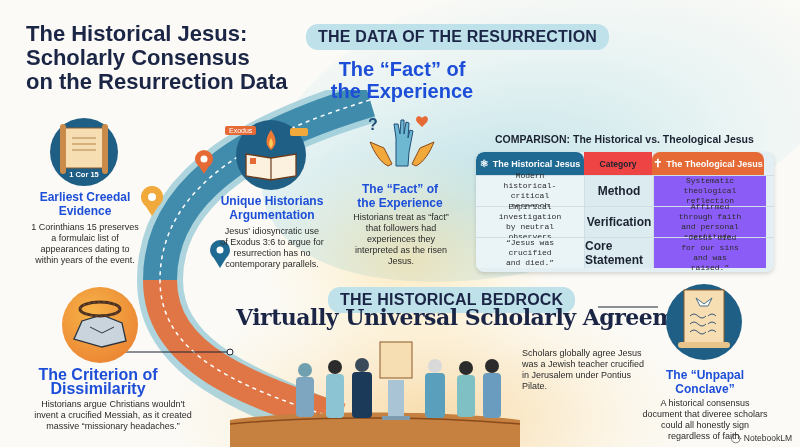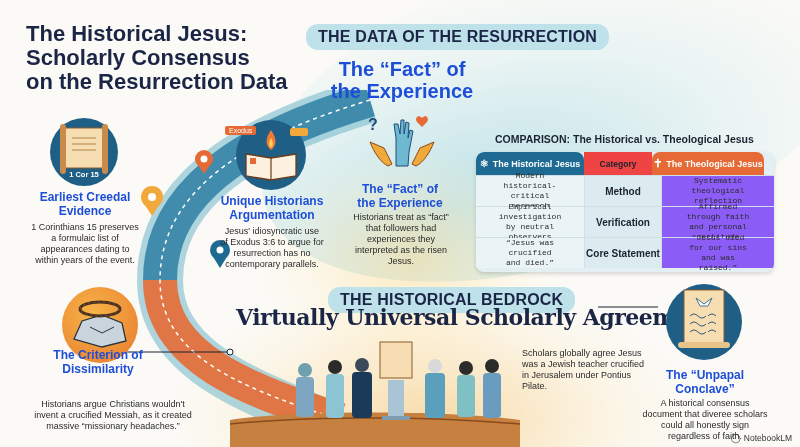--- a/index.html
+++ b/index.html
@@ -73,22 +73,22 @@
     display: flex; align-items: center; justify-content: center; gap: 4px;
     border-radius: 8px 8px 0 0;
   }
   .cmp-row { display: flex; height: 31px; border-top: 1px solid #cfdfe5; }
   .cmp-row .c1, .cmp-row .c3 {
     display: flex; align-items: center; justify-content: center; text-align: center;
     font-size: 8px; line-height: 10px; color: #2b2b2b; padding: 0 24px; font-family: Liberation Mono, monospace;
   }
   .cmp-row .c1 { width: 108px; background: #eaf4f7; }
   .cmp-row .c2 {
-    width: 78px; background: #dcebf0; display: flex; align-items: center; justify-content: center;
-    font-size: 10px; font-weight: bold; color: #1b2230; border-left: 1px solid #cfdfe5; border-right: 1px solid #cfdfe5;
+    width: 70px; background: #dcebf0; display: flex; align-items: center; justify-content: center;
+    font-size: 12px; font-weight: bold; color: #1b2230; border-left: 1px solid #cfdfe5; border-right: 1px solid #cfdfe5;
   }
   .cmp-row .c3 { width: 112px; background: #8b5cf6; }
 
   .bedrock-title {
     left: 236px; top: 304px; width: 310px;
     font-family: "DejaVu Serif", serif; font-weight: bold; font-size: 22px; color: #1b2545;
     white-space: nowrap; letter-spacing: -0.5px;
   }
 
   .brand {
@@ -219,21 +219,21 @@
 </div>
 
 <div class="icon-circle" style="left:62px; top:287px; width:76px; height:76px; background:radial-gradient(circle at 40% 35%, #f7b347, #e8792e);">
   <svg width="76" height="76" viewBox="0 0 76 76">
     <path d="M12 52 L20 34 L40 28 L60 36 L64 54 L40 60 Z" fill="#c9d4dc" stroke="#2b3440" stroke-width="1.3"></path>
     <path d="M28 40 L40 46 L52 40" fill="none" stroke="#2b3440" stroke-width="1"></path>
     <ellipse cx="38" cy="22" rx="20" ry="7" fill="none" stroke="#4a3020" stroke-width="3"></ellipse>
     <ellipse cx="38" cy="22" rx="20" ry="7" fill="none" stroke="#7a5030" stroke-width="1" stroke-dasharray="2 3"></ellipse>
   </svg>
 </div>
-<div class="abs card-title" style="left:28px; top:348px; width:140px; font-size:12px; line-height:14px;">
+<div class="abs card-title" style="left:28px; top:368px; width:140px; font-size:16px; line-height:14px;">
   <div>The Criterion of</div>
   <div>Dissimilarity</div>
 </div>
 <div class="abs card-text" style="left:20px; top:399px; width:160px;margin-left:13px;">Historians argue Christians wouldn't invent a crucified Messiah, as it created massive “missionary headaches.”</div>
 
 <div class="pill" style="left:328px; top:287px;">THE HISTORICAL BEDROCK</div>
 <div class="abs bedrock-title">Virtually Universal Scholarly Agreement</div>
 
 <svg class="abs" style="left:230px; top:340px;" width="290" height="107" viewBox="0 0 290 107">
   <path d="M0 80 C 60 70, 220 70, 290 80 L290 107 L0 107 Z" fill="#c6803f"></path>

